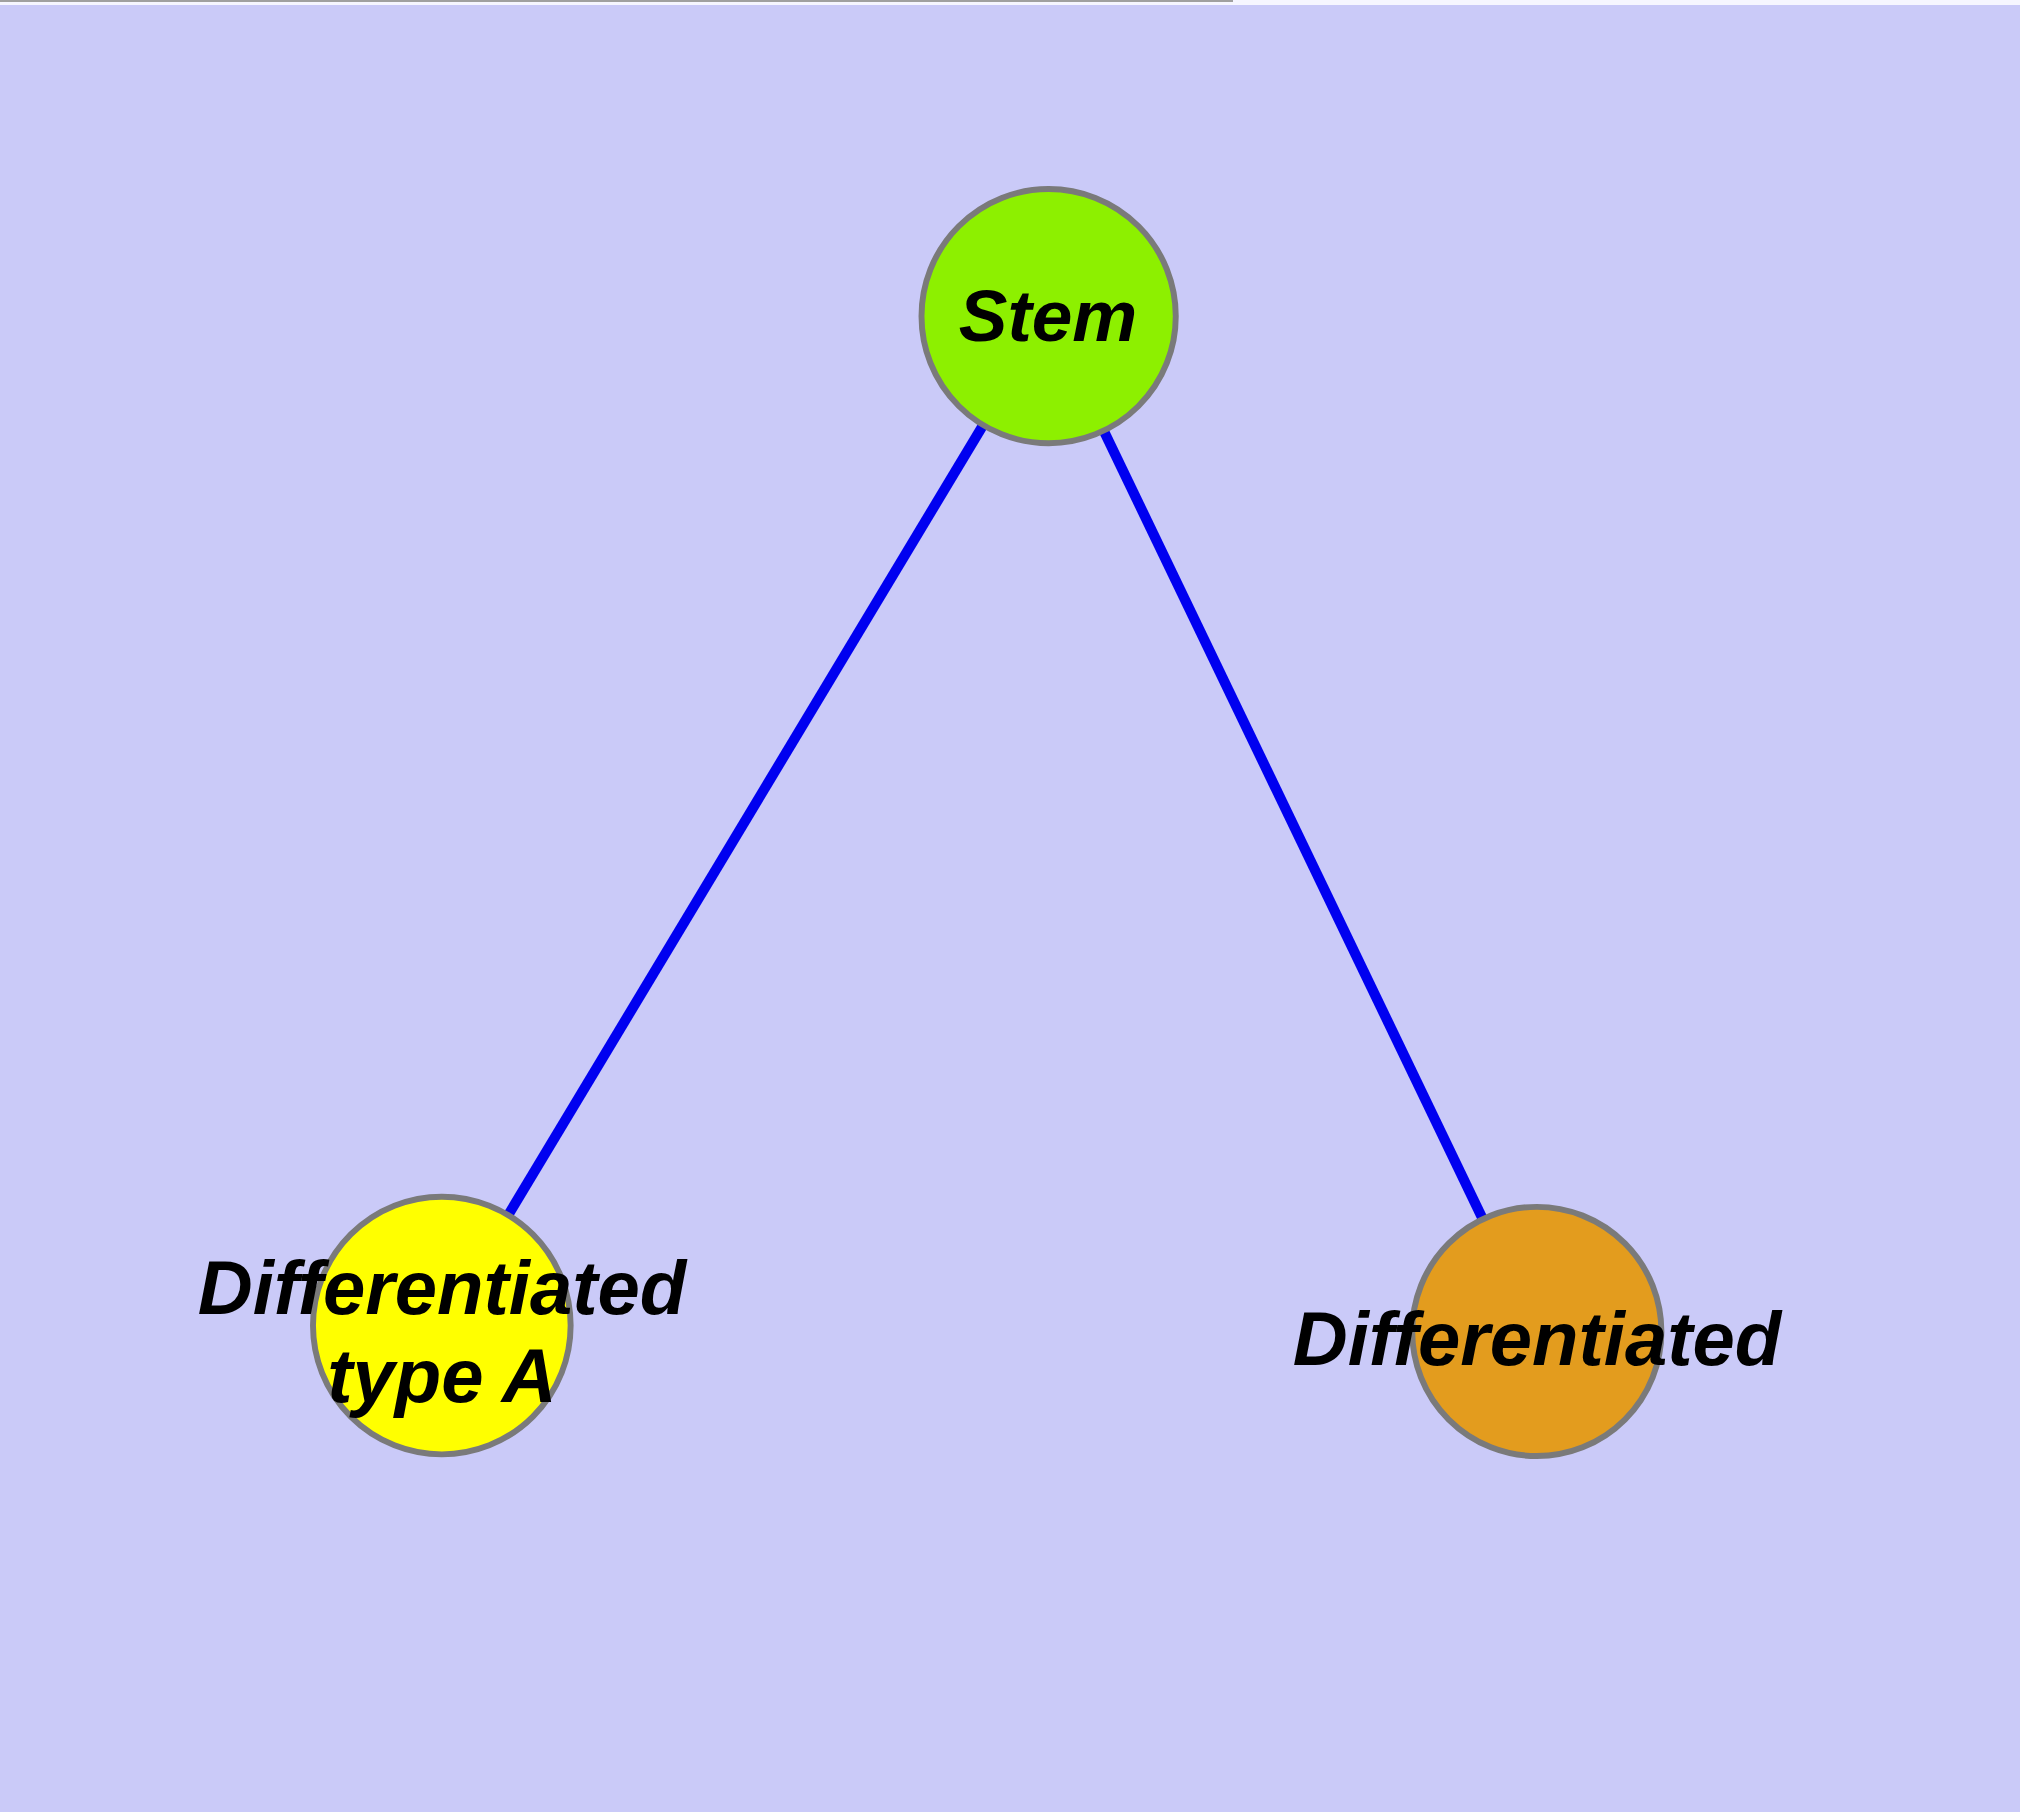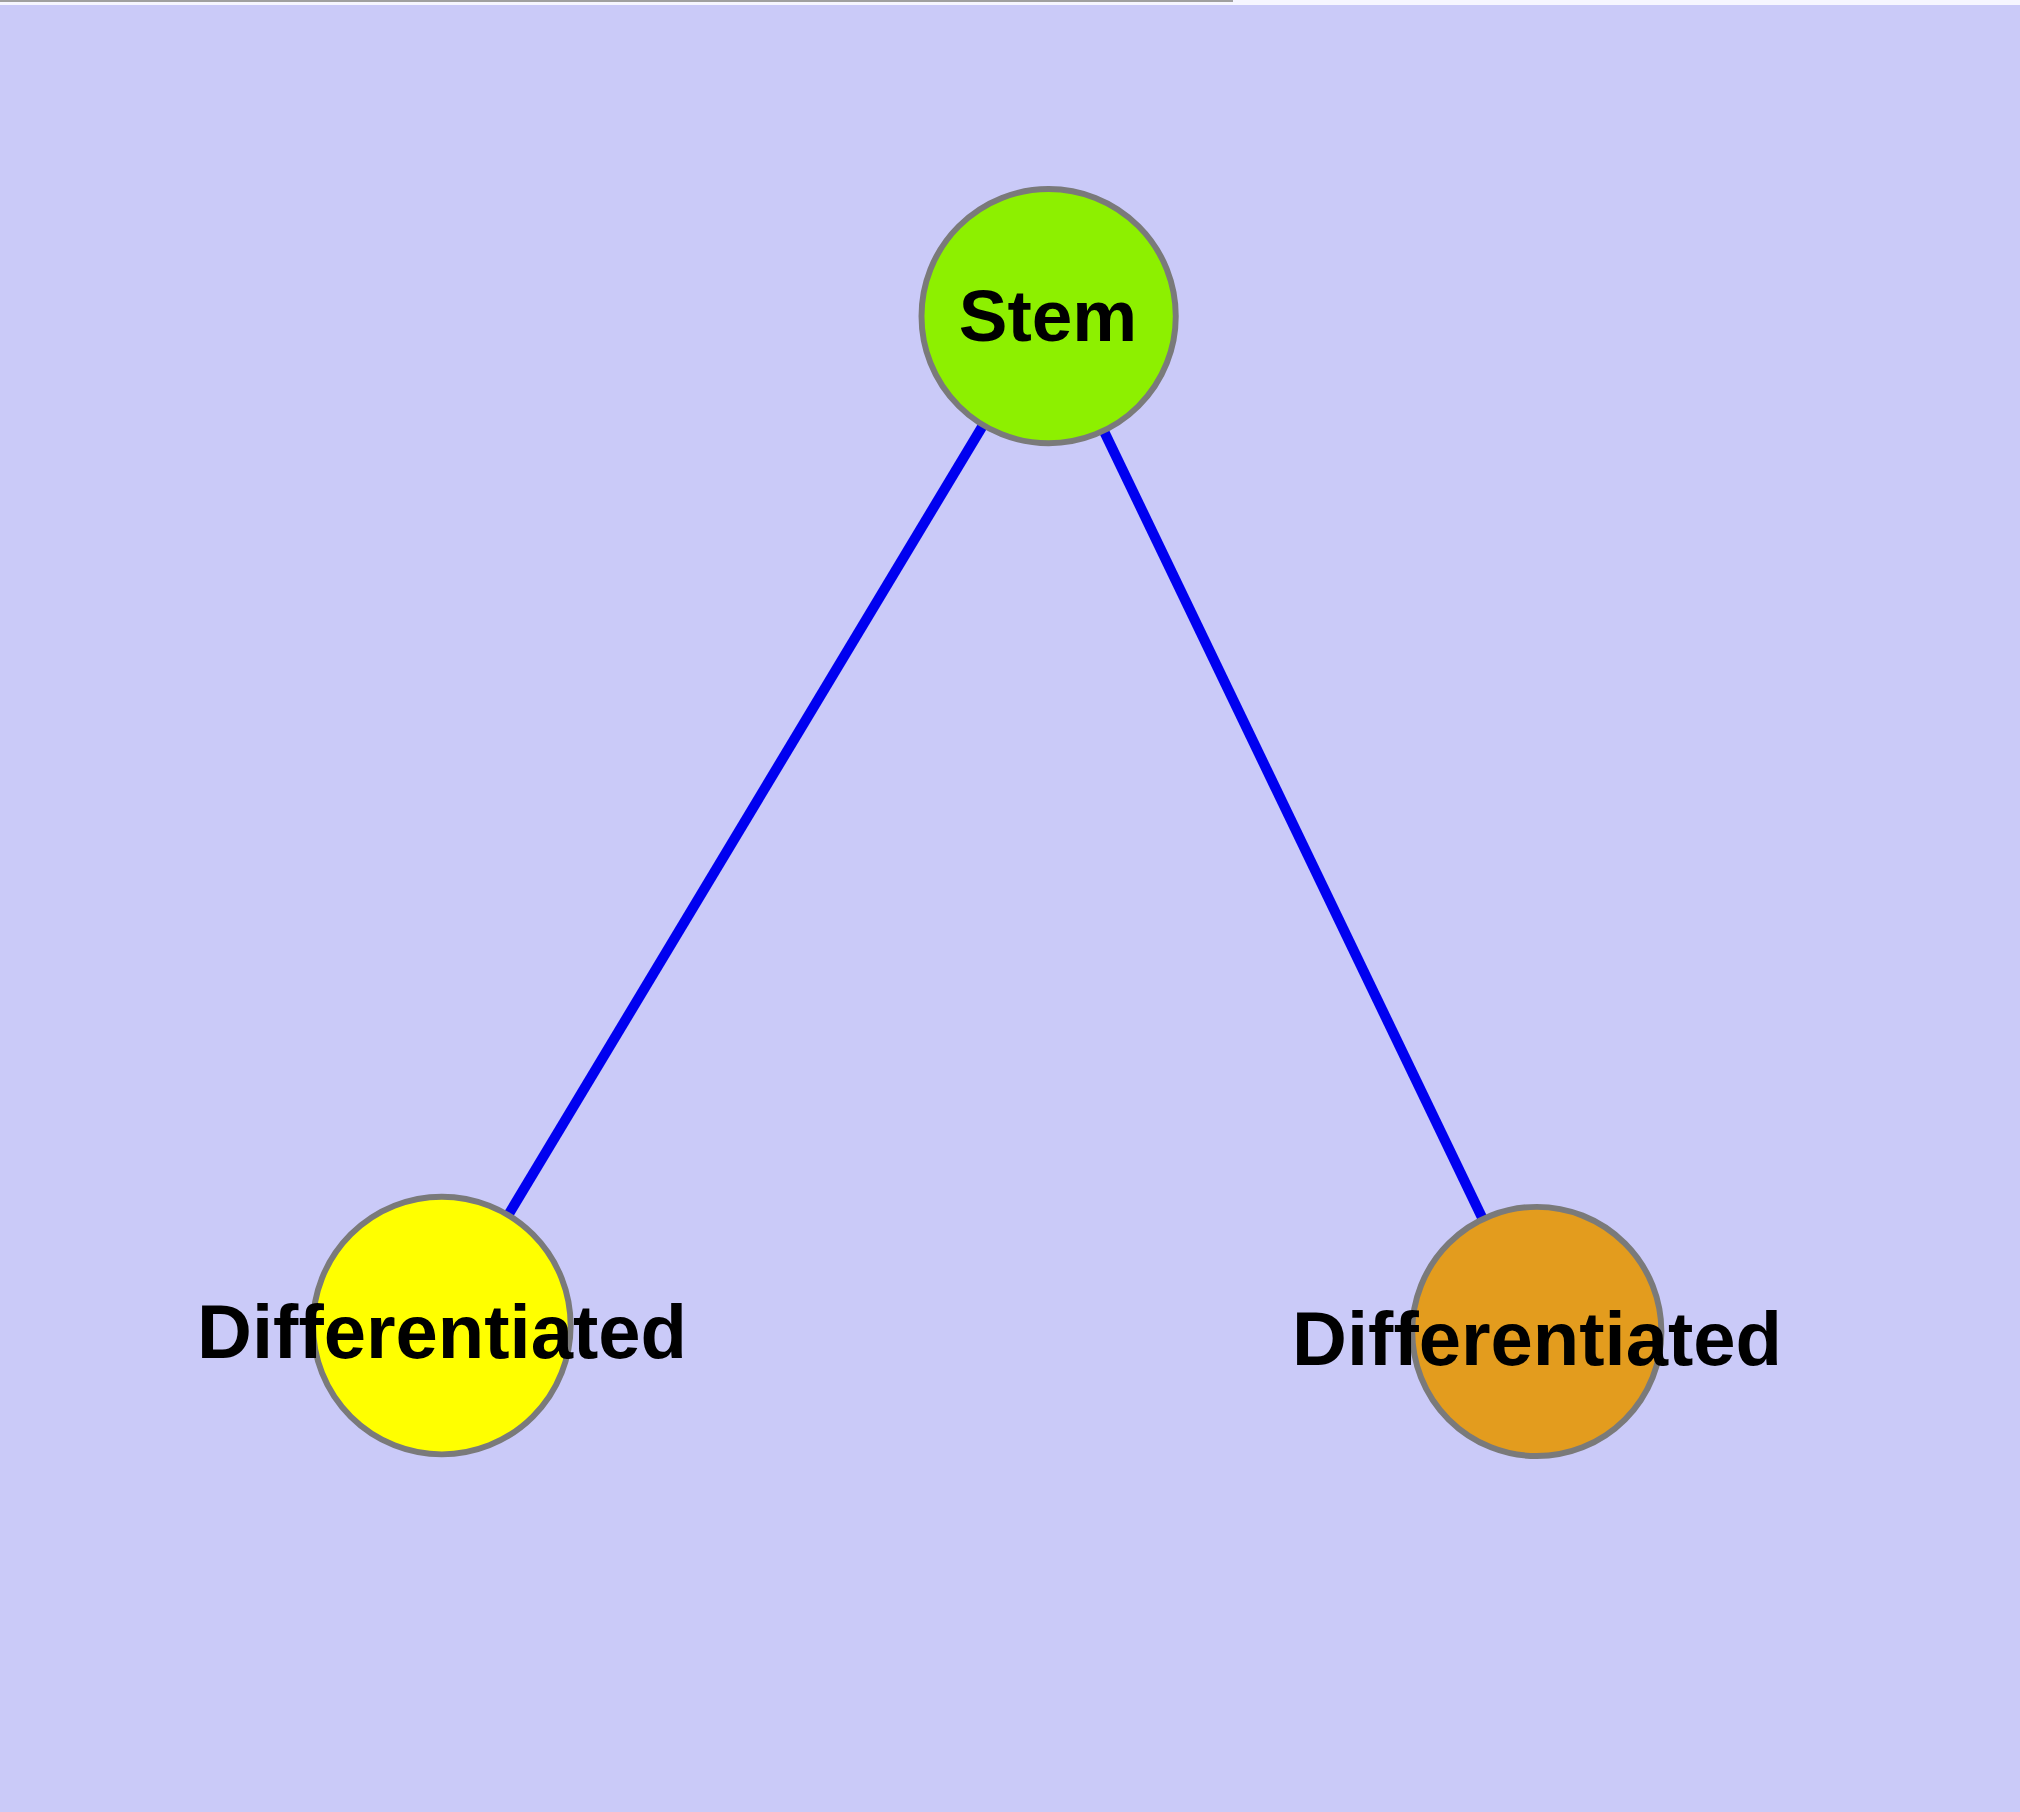--- a/index.html
+++ b/index.html
@@ -35,20 +35,21 @@
     z-index: 1;
   }
   .node-label {
     position: absolute;
     transform: translate(-50%, -50%);
     text-align: center;
     white-space: nowrap;
     font-weight: 700;
     color: #000000;
     z-index: 4;
+    font-style: italic;
   }
   .node-label.stem {
     left: 1048px;
     top: 315px;
     font-size: 73px;
     line-height: 1;
   }
   .node-label.type-a {
     left: 442px;
     top: 1332px;
@@ -77,20 +78,21 @@
 
     <circle cx="1237" cy="373" r="150" stroke-width="7" fill="#8df000" stroke="#7a7a7a"></circle>
     <circle cx="521" cy="1564" r="152" stroke-width="7" fill="#ffff00" stroke="#7a7a7a"></circle>
     <circle cx="1813" cy="1571" r="147" stroke-width="7" fill="#e39c1e" stroke="#7a7a7a"></circle>
   </svg>
 
   <div class="node-label stem" style="color: rgb(0, 0, 0);">Stem</div>
 
   <div class="node-label type-a" style="color: rgb(0, 0, 0);">
     <div>Differentiated</div>
+    <div>type A</div>
   </div>
 
   <div class="node-label type-b" style="color: rgb(0, 0, 0);">
     <div>Differentiated</div>
   </div>
 
 </div>
 
 
 </body></html>

